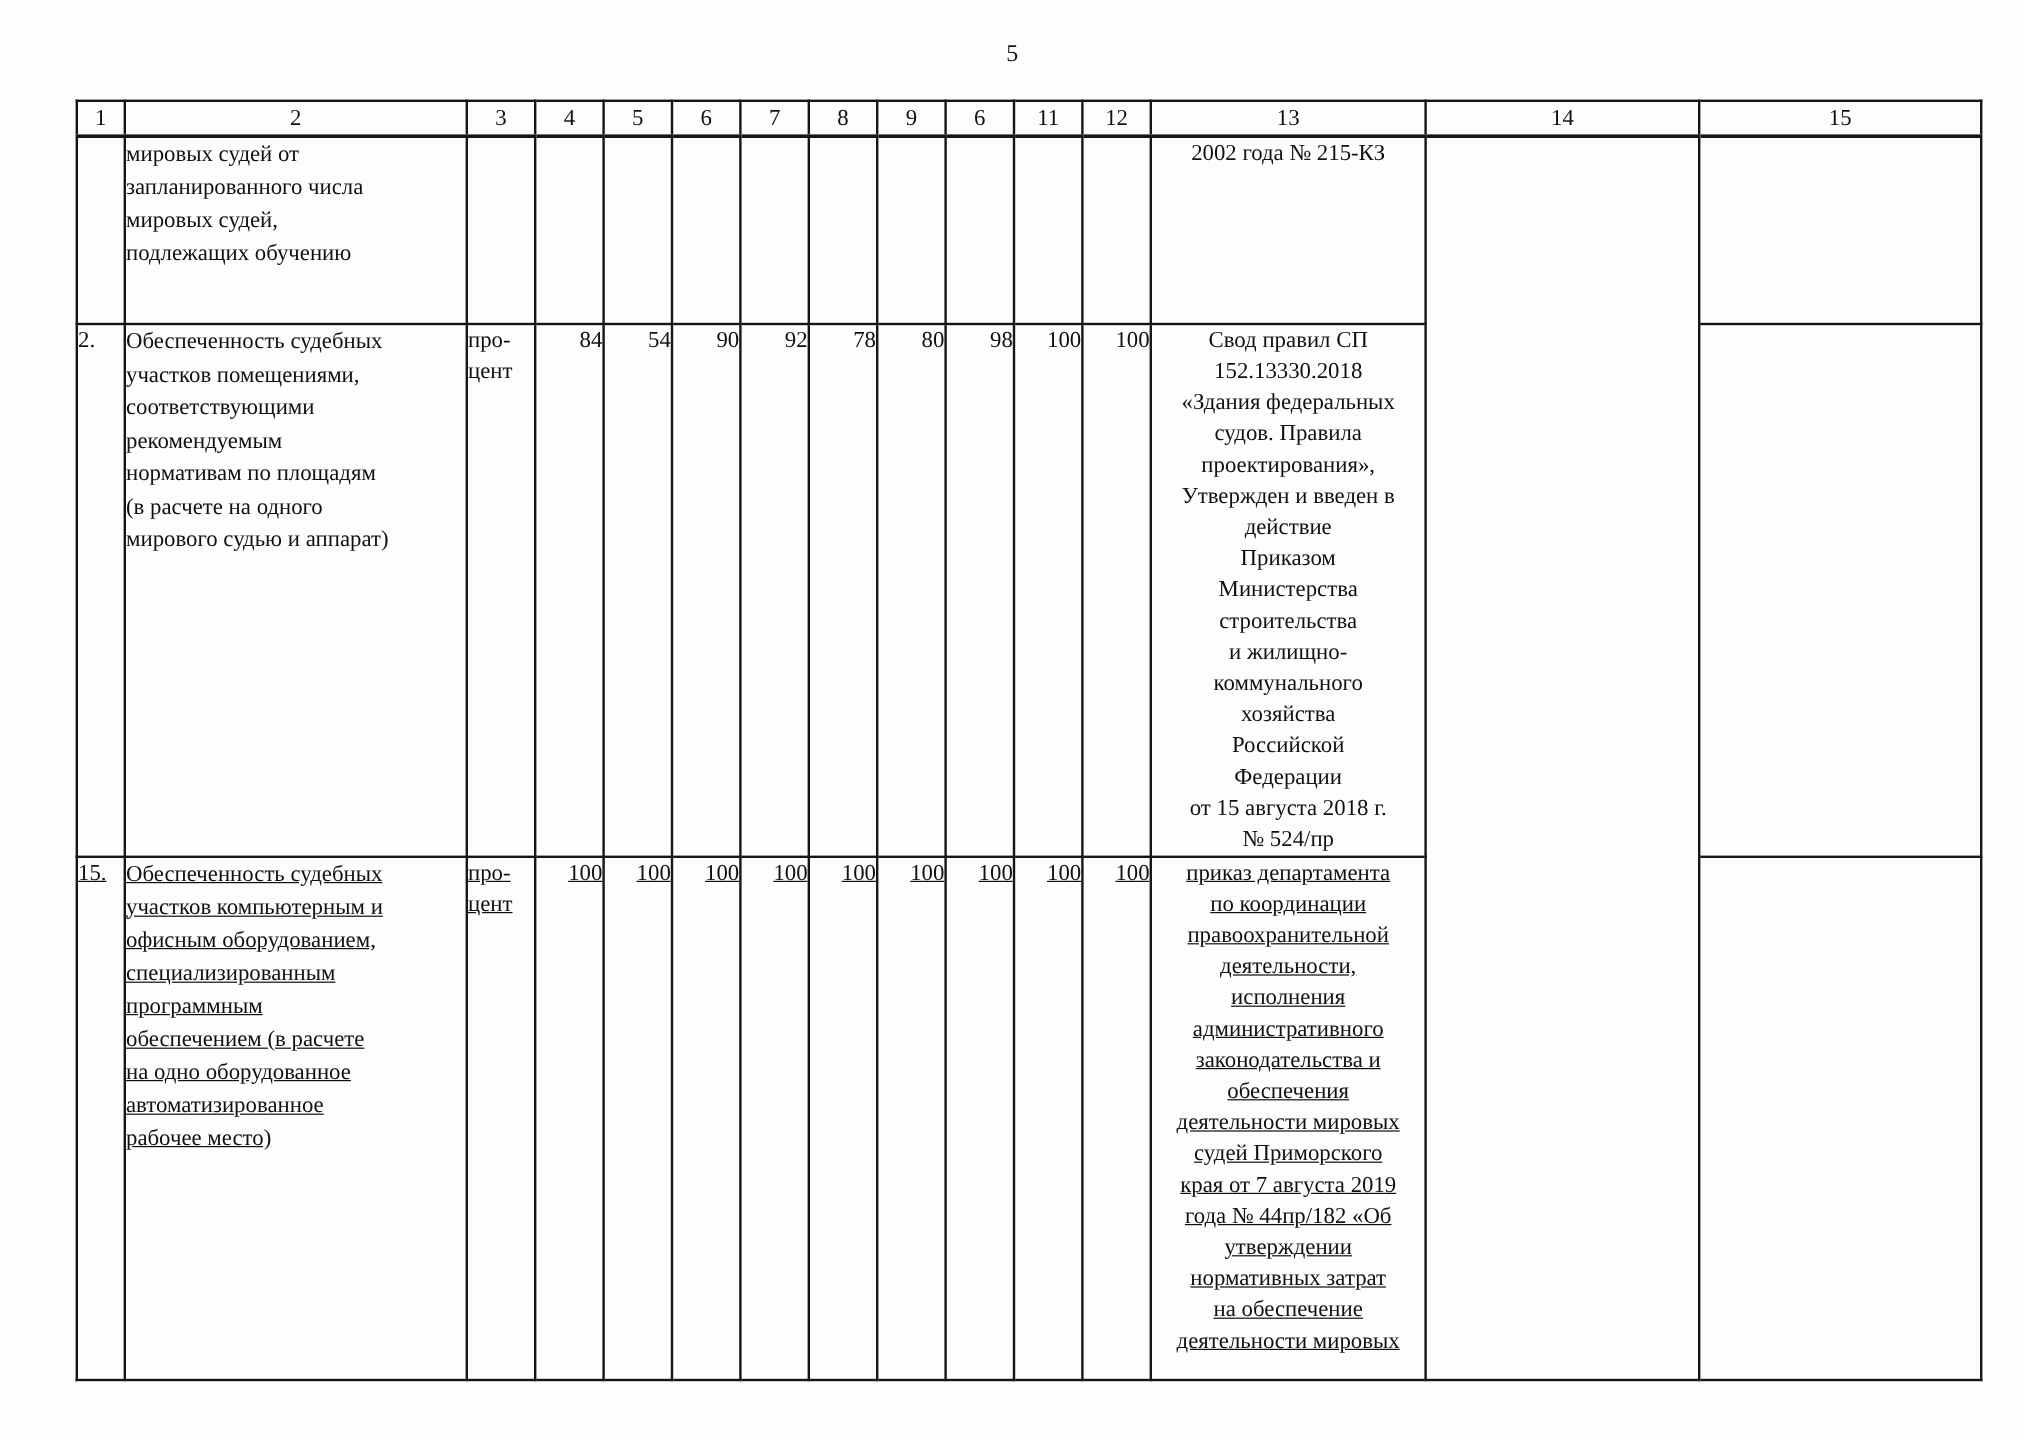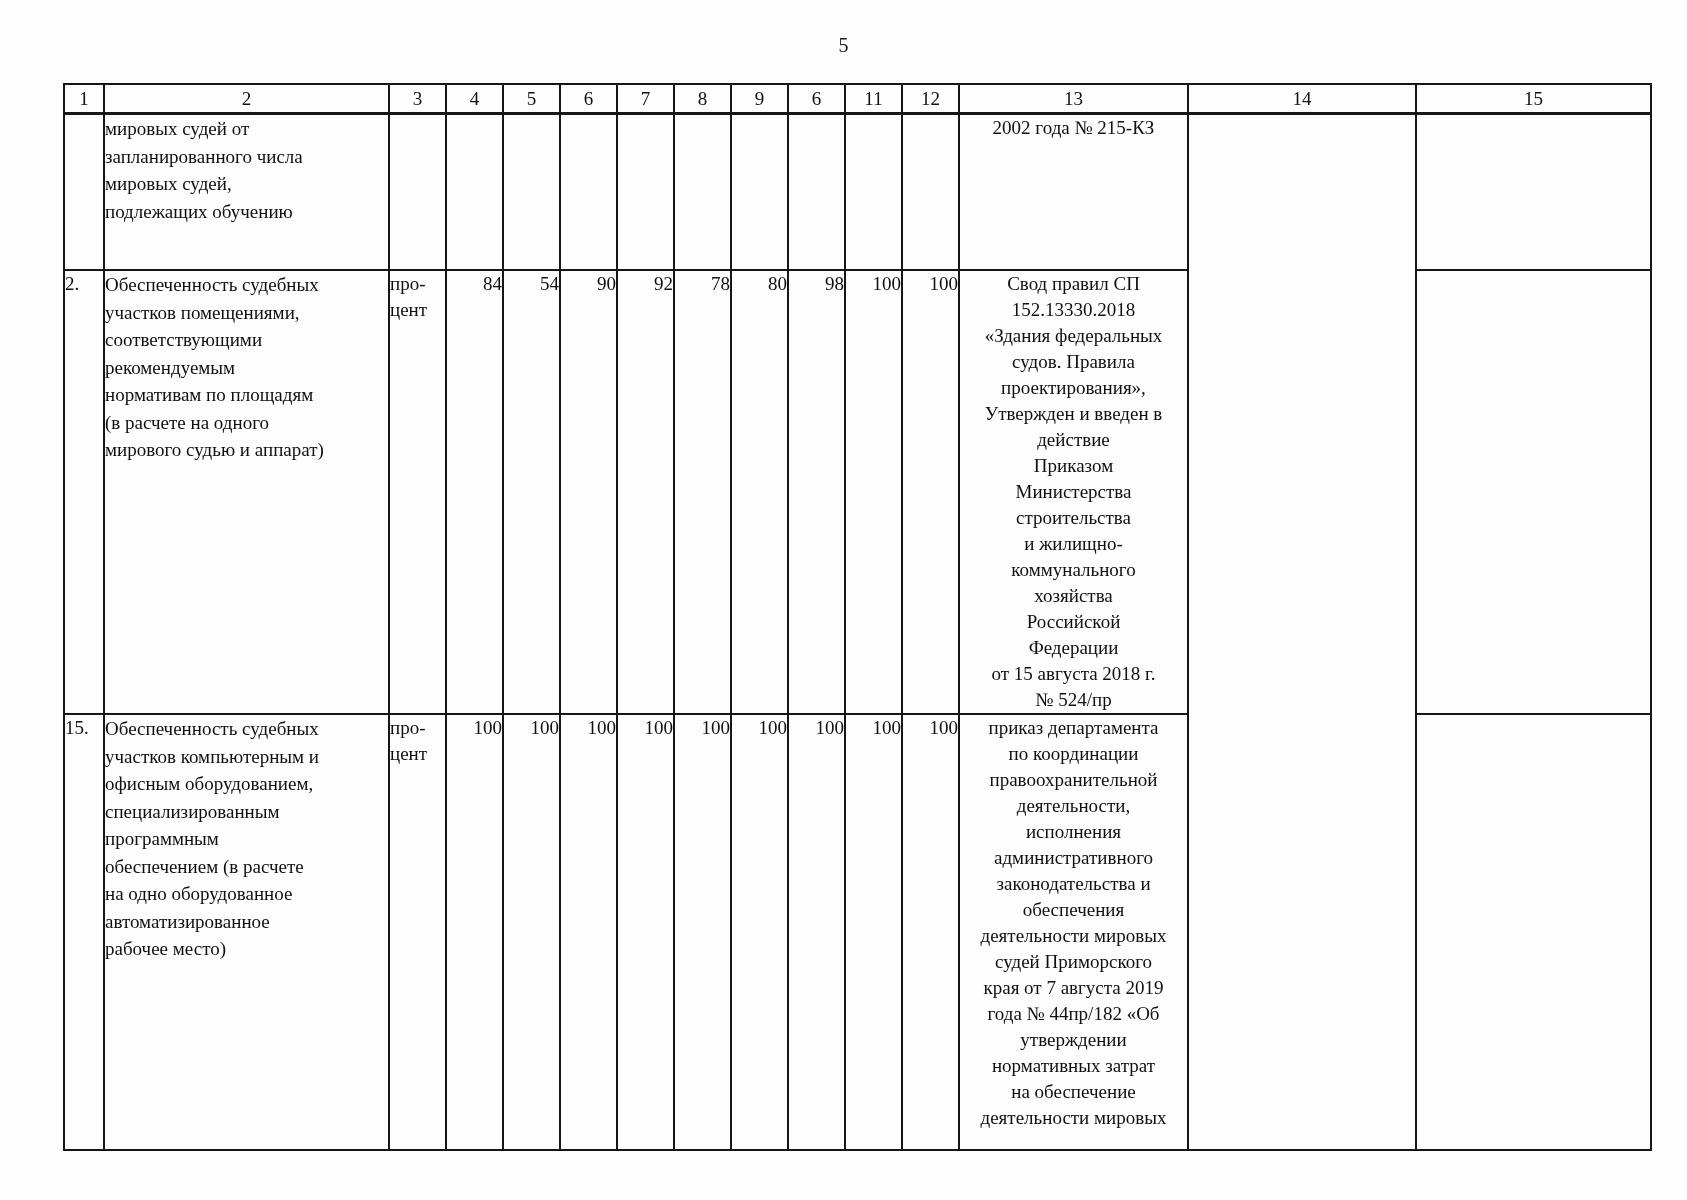--- a/index.html
+++ b/index.html
@@ -44,21 +44,21 @@
   tr.hdr td {
     height: 27px;
     text-align: center;
     vertical-align: middle;
     line-height: 24px;
     border-bottom-width: 3px;
     font-size: 19px;
   }
   tr.r1 td  { height: 154px; margin-top: 48px; }
   tr.r14 td { height: 442px; }
-  tr.r15 td { height: 434px; }
+  tr.r15 td { height: 434px; text-decoration: underline; }
 
   td.num   { padding: 4px 2px 0 7px; line-height: 26px; }
   td.ind   { padding: 4px 4px 0 9px; line-height: 27.5px; }
   td.unit  { padding: 4px 2px 0 7px; line-height: 26px; }
   td.val   { padding: 4px 7px 0 0;  text-align: right; line-height: 26px; }
   td.basis { padding: 4px 2px 0 7px; line-height: 26px; text-align: center; }
   .pre     { white-space: pre-line; }
 </style>
 </head>
 <body>

